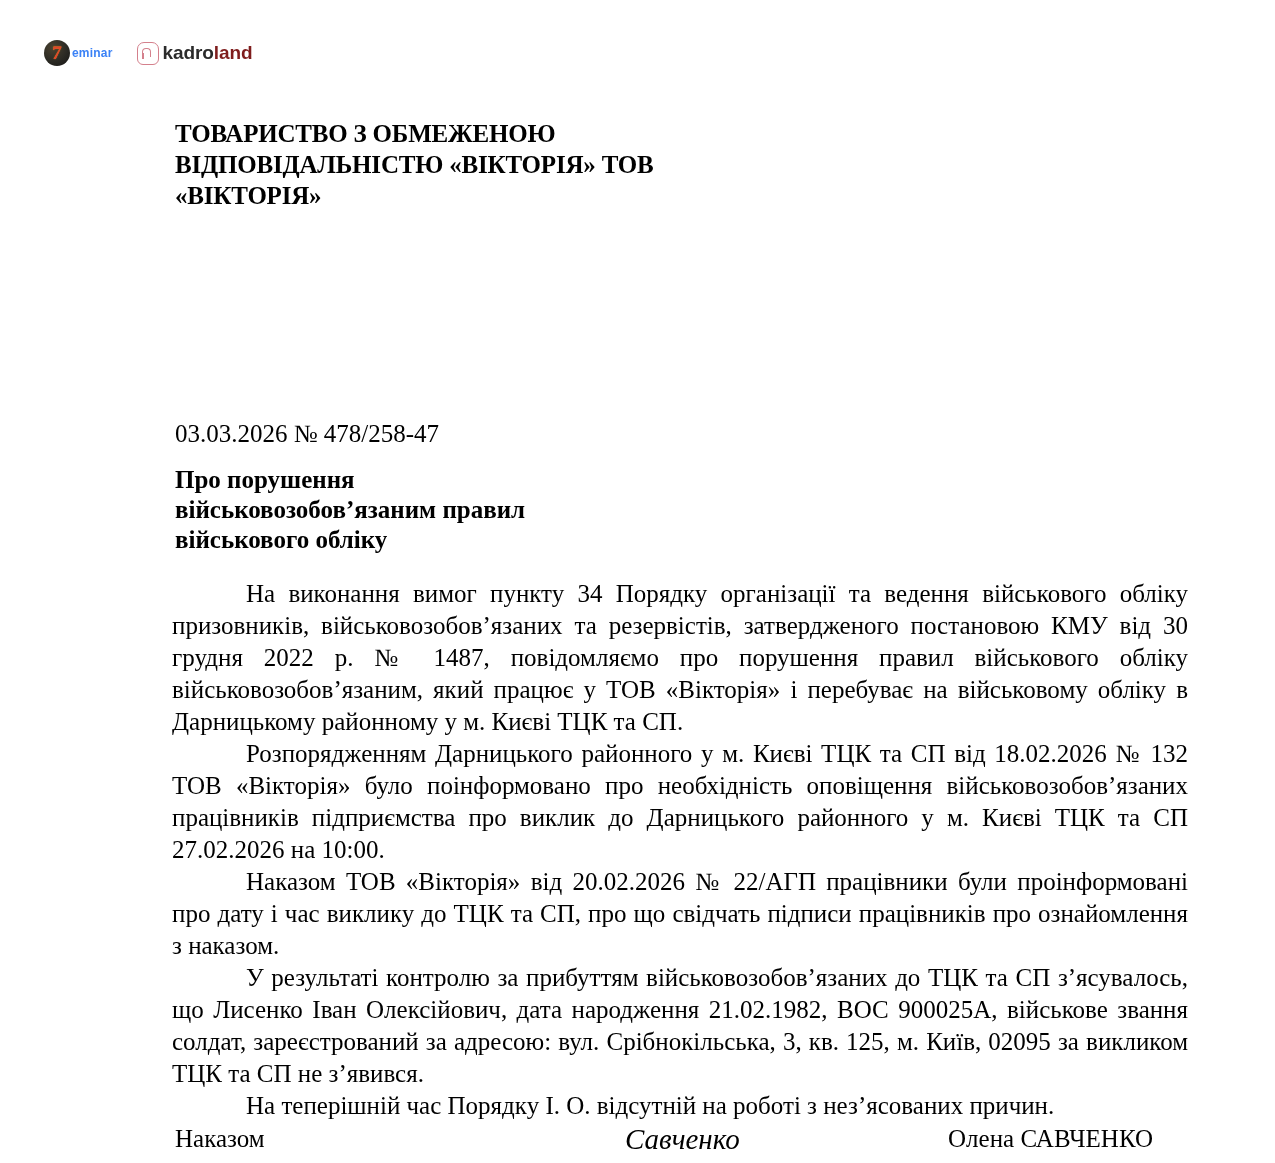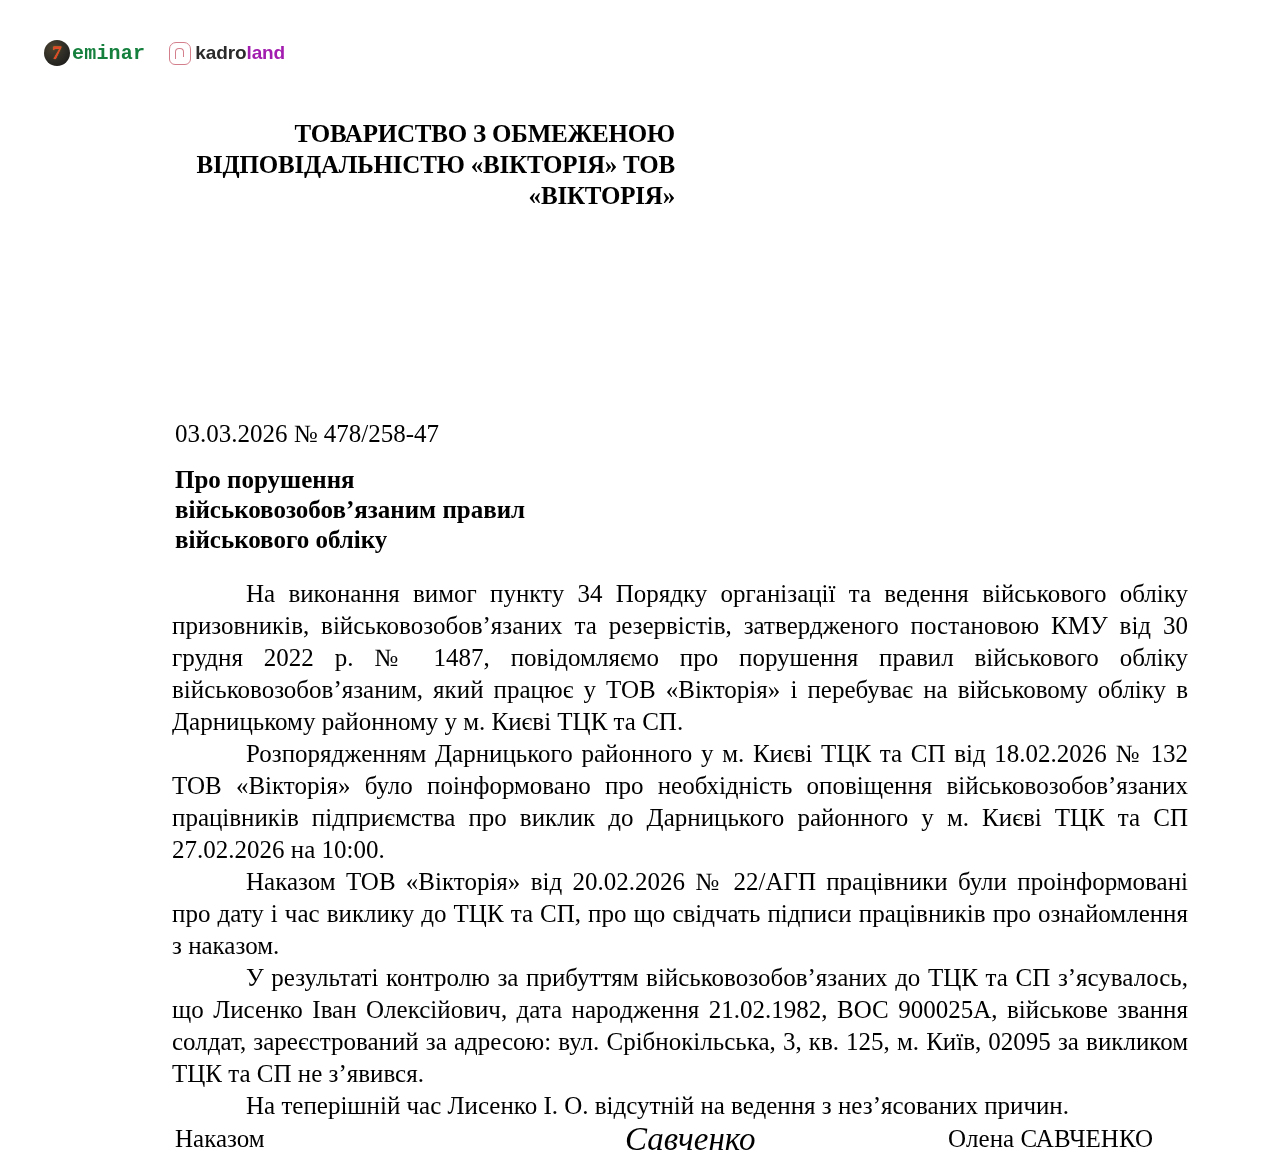--- a/index.html
+++ b/index.html
@@ -44,25 +44,25 @@
   .seminar-mark span {
     font-family: "Liberation Serif", serif;
     font-weight: bold;
     font-size: 19px;
     line-height: 19px;
     color: #e0442a;
     transform: translateY(-1px) skewX(-4deg);
     text-shadow: 0 0 1px #f0a020;
   }
   .seminar-word {
-    font-family: Liberation Mono, monospace;
-    font-weight: bold;
-    font-size: 20px;
+    font-family: Liberation Sans, sans-serif;
+    font-weight: bold;
+    font-size: 12px;
     letter-spacing: 0.2px;
-    color: #15803d;
+    color: #3b82f6;
     margin-left: -2px;
   }
   .kadro-mark {
     width: 22px;
     height: 23px;
     border: 1.8px solid #d4808c;
     border-radius: 7px 7px 6px 6px;
     position: relative;
     flex: none;
     box-sizing: border-box;
@@ -88,30 +88,29 @@
     height: 6px;
     background: #d4808c;
   }
   .kadro-word {
     font-family: "Liberation Sans", sans-serif;
     font-weight: bold;
     font-size: 19px;
     letter-spacing: -0.1px;
   }
   .kadro-dark { color: #2b2b2b; }
-  .kadro-red { color: #a21caf; }
+  .kadro-red { color: #7f1d1d; }
 
   
   .letterhead {
     position: absolute;
     left: 175px;
     top: 118px;
     width: 1015px;
     display: flex;
-    text-align: right;
   }
   .lh-col-left  { width: 500px; }
   .lh-col-right { width: 515px; }
 
   .org-title {
     font-weight: bold;
     font-size: 25px;
     line-height: 31px;
     letter-spacing: -0.2px;
   }
@@ -174,21 +173,21 @@
   .sig-role {
     position: absolute;
     left: 0;
     top: 0;
   }
   .sig-scrawl {
     position: absolute;
     left: 450px;
     top: 0;
     font-style: italic;
-    font-size: 33px;
+    font-size: 29px;
   }
   .sig-name {
     position: absolute;
     right: 37px;
     top: 0;
     white-space: nowrap;
   }
 </style>
 </head>
 <body>
@@ -217,20 +216,20 @@
 
 <div class="dateline">03.03.2026 № 478/258-47</div>
 
 <div class="subject">Про порушення військовозобов’язаним правил військового обліку</div>
 
 <div class="body-text">
   <p>На виконання вимог пункту 34 Порядку організації та ведення військового обліку призовників, військовозобов’язаних та резервістів, затвердженого постановою КМУ від 30 грудня 2022 р. № 1487, повідомляємо про порушення правил військового обліку військовозобов’язаним, який працює у ТОВ «Вікторія» і перебуває на військовому обліку в Дарницькому районному у м. Києві ТЦК та СП.</p>
   <p>Розпорядженням Дарницького районного у м. Києві ТЦК та СП від 18.02.2026 № 132 ТОВ «Вікторія» було поінформовано про необхідність оповіщення військовозобов’язаних працівників підприємства про виклик до Дарницького районного у м. Києві ТЦК та СП 27.02.2026 на 10:00.</p>
   <p>Наказом ТОВ «Вікторія» від 20.02.2026 № 22/АГП працівники були проінформовані про дату і час виклику до ТЦК та СП, про що свідчать підписи працівників про ознайомлення з наказом.</p>
   <p>У результаті контролю за прибуттям військовозобов’язаних до ТЦК та СП з’ясувалось, що Лисенко Іван Олексійович, дата народження 21.02.1982, ВОС 900025А, військове звання солдат, зареєстрований за адресою: вул. Срібнокільська, 3, кв. 125, м. Київ, 02095 за викликом ТЦК та СП не з’явився.</p>
-  <p>На теперішній час Лисенко І. О. відсутній на ведення з нез’ясованих причин.</p>
+  <p>На теперішній час Порядку І. О. відсутній на роботі з нез’ясованих причин.</p>
 </div>
 
 <div class="signature">
   <div class="sig-role">Наказом</div>
   <div class="sig-scrawl">Савченко</div>
   <div class="sig-name">Олена САВЧЕНКО</div>
 </div>
 
 </body></html>

